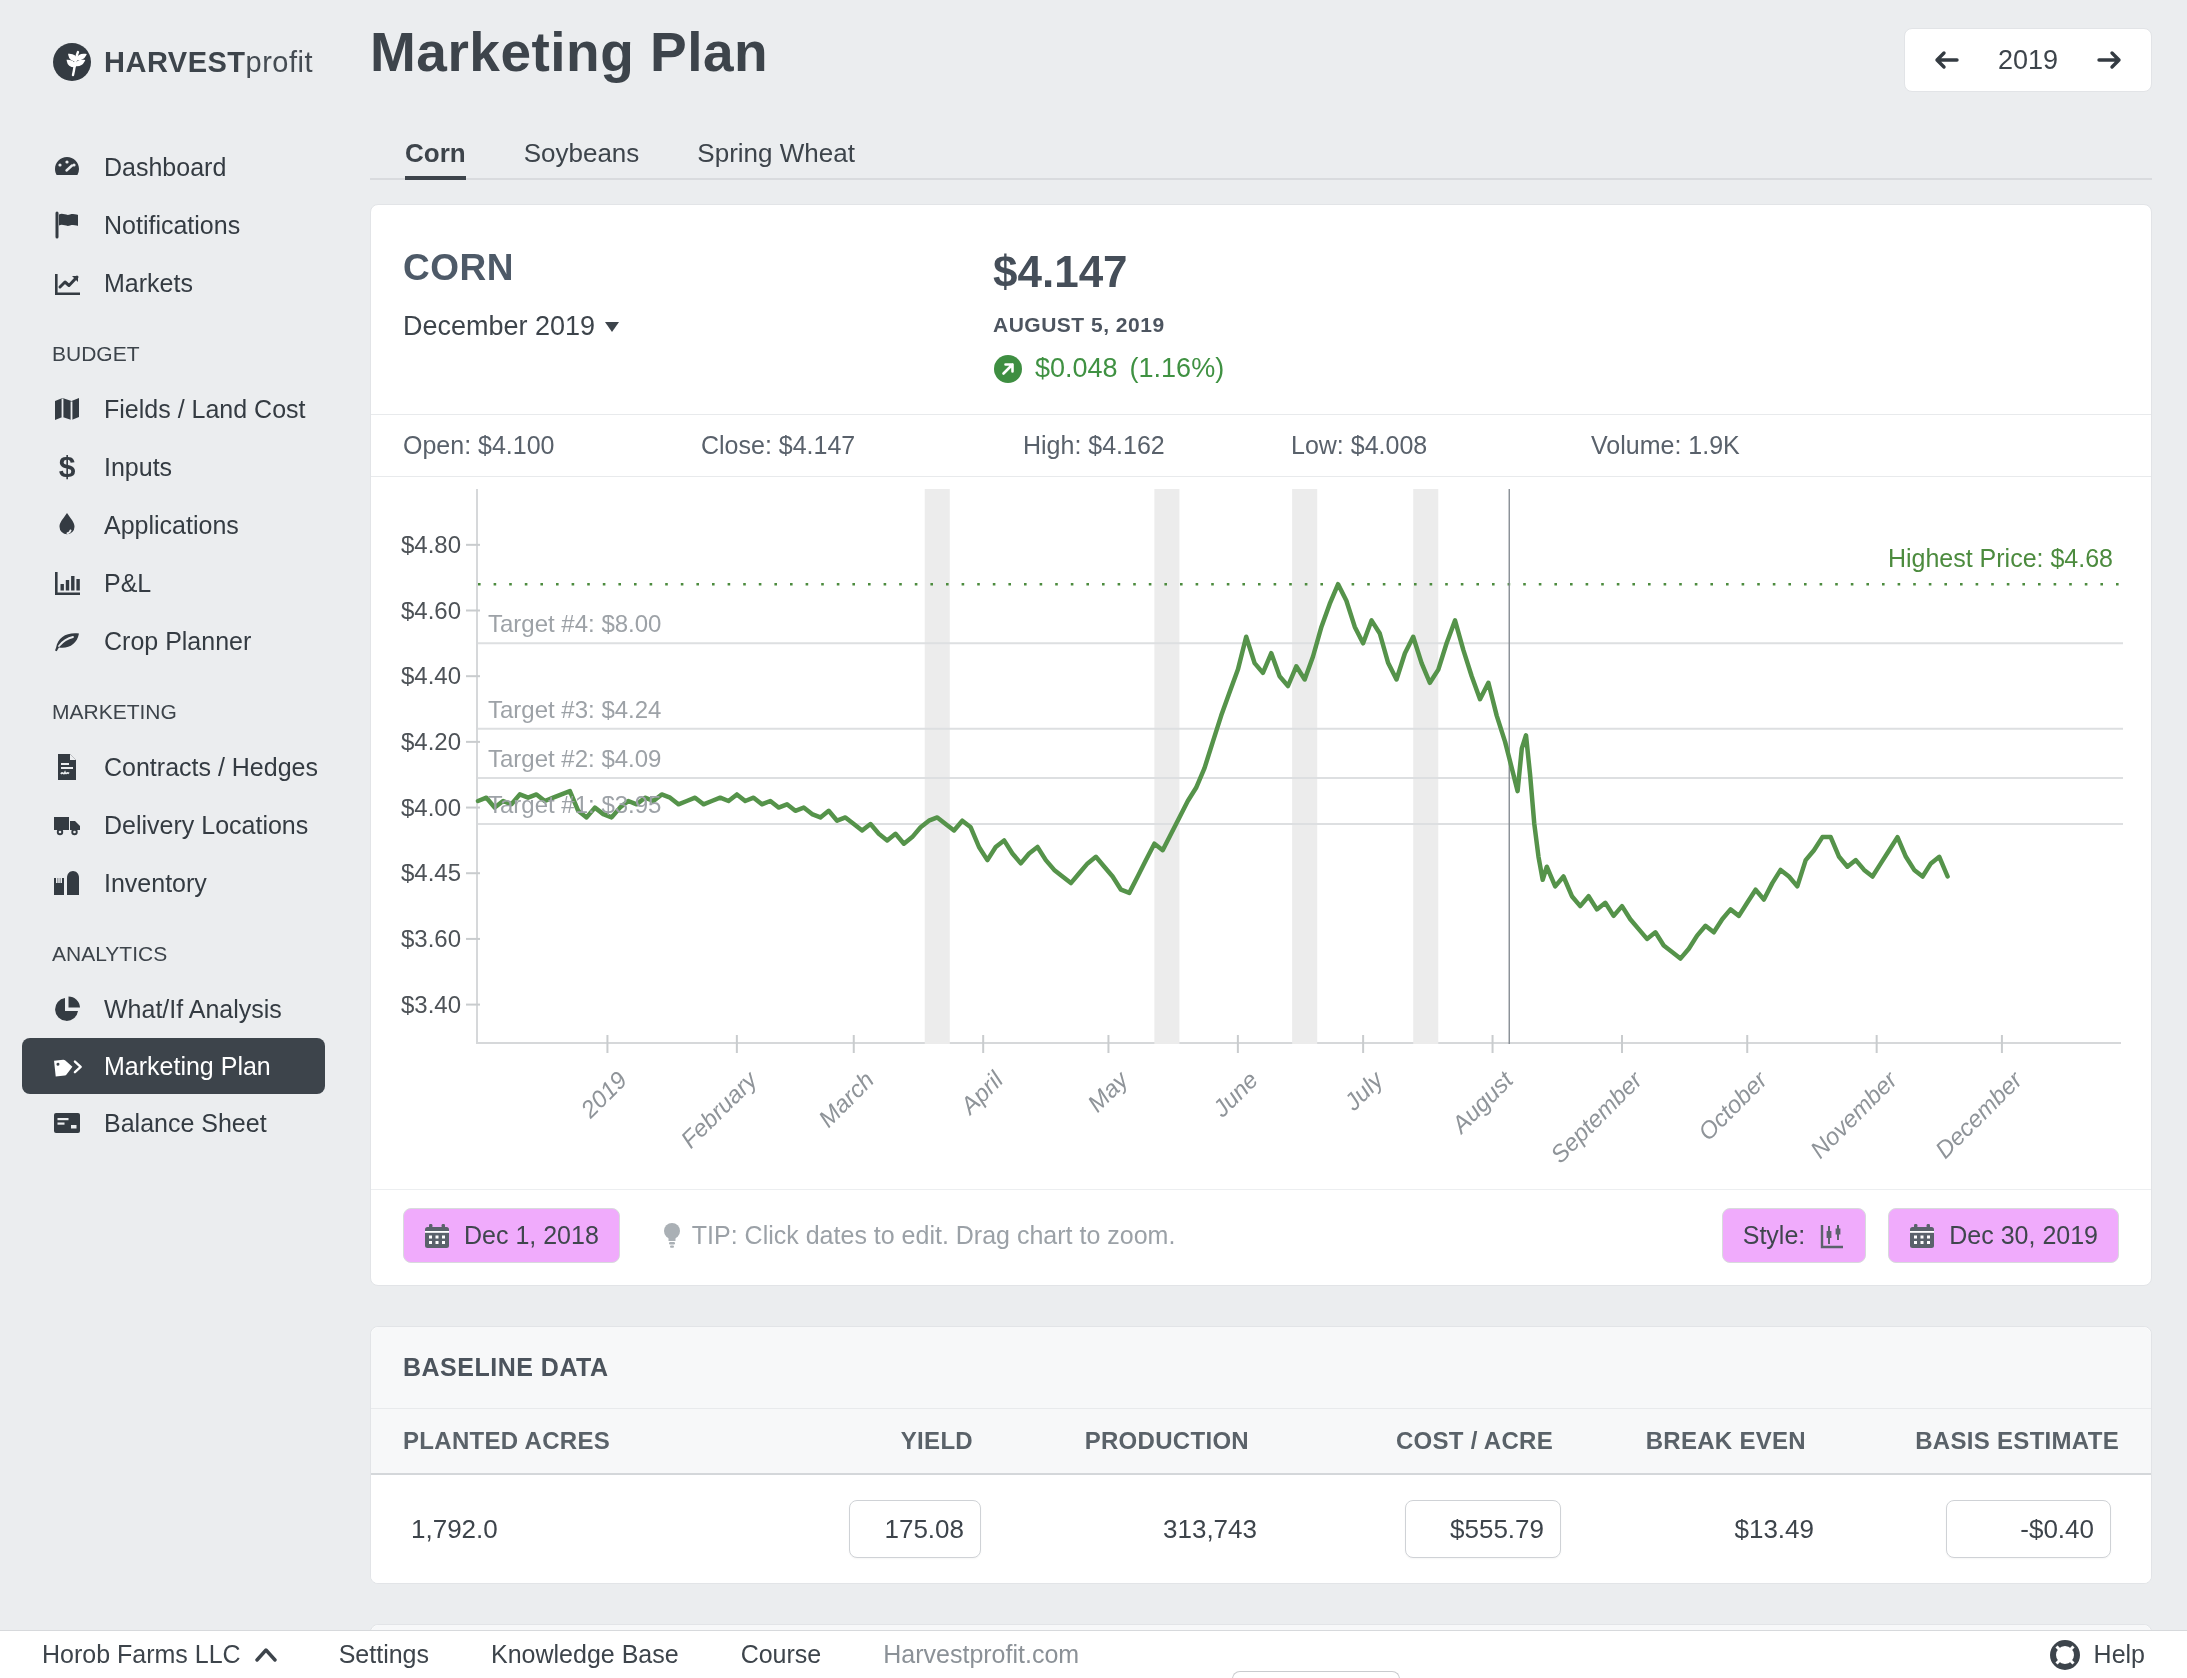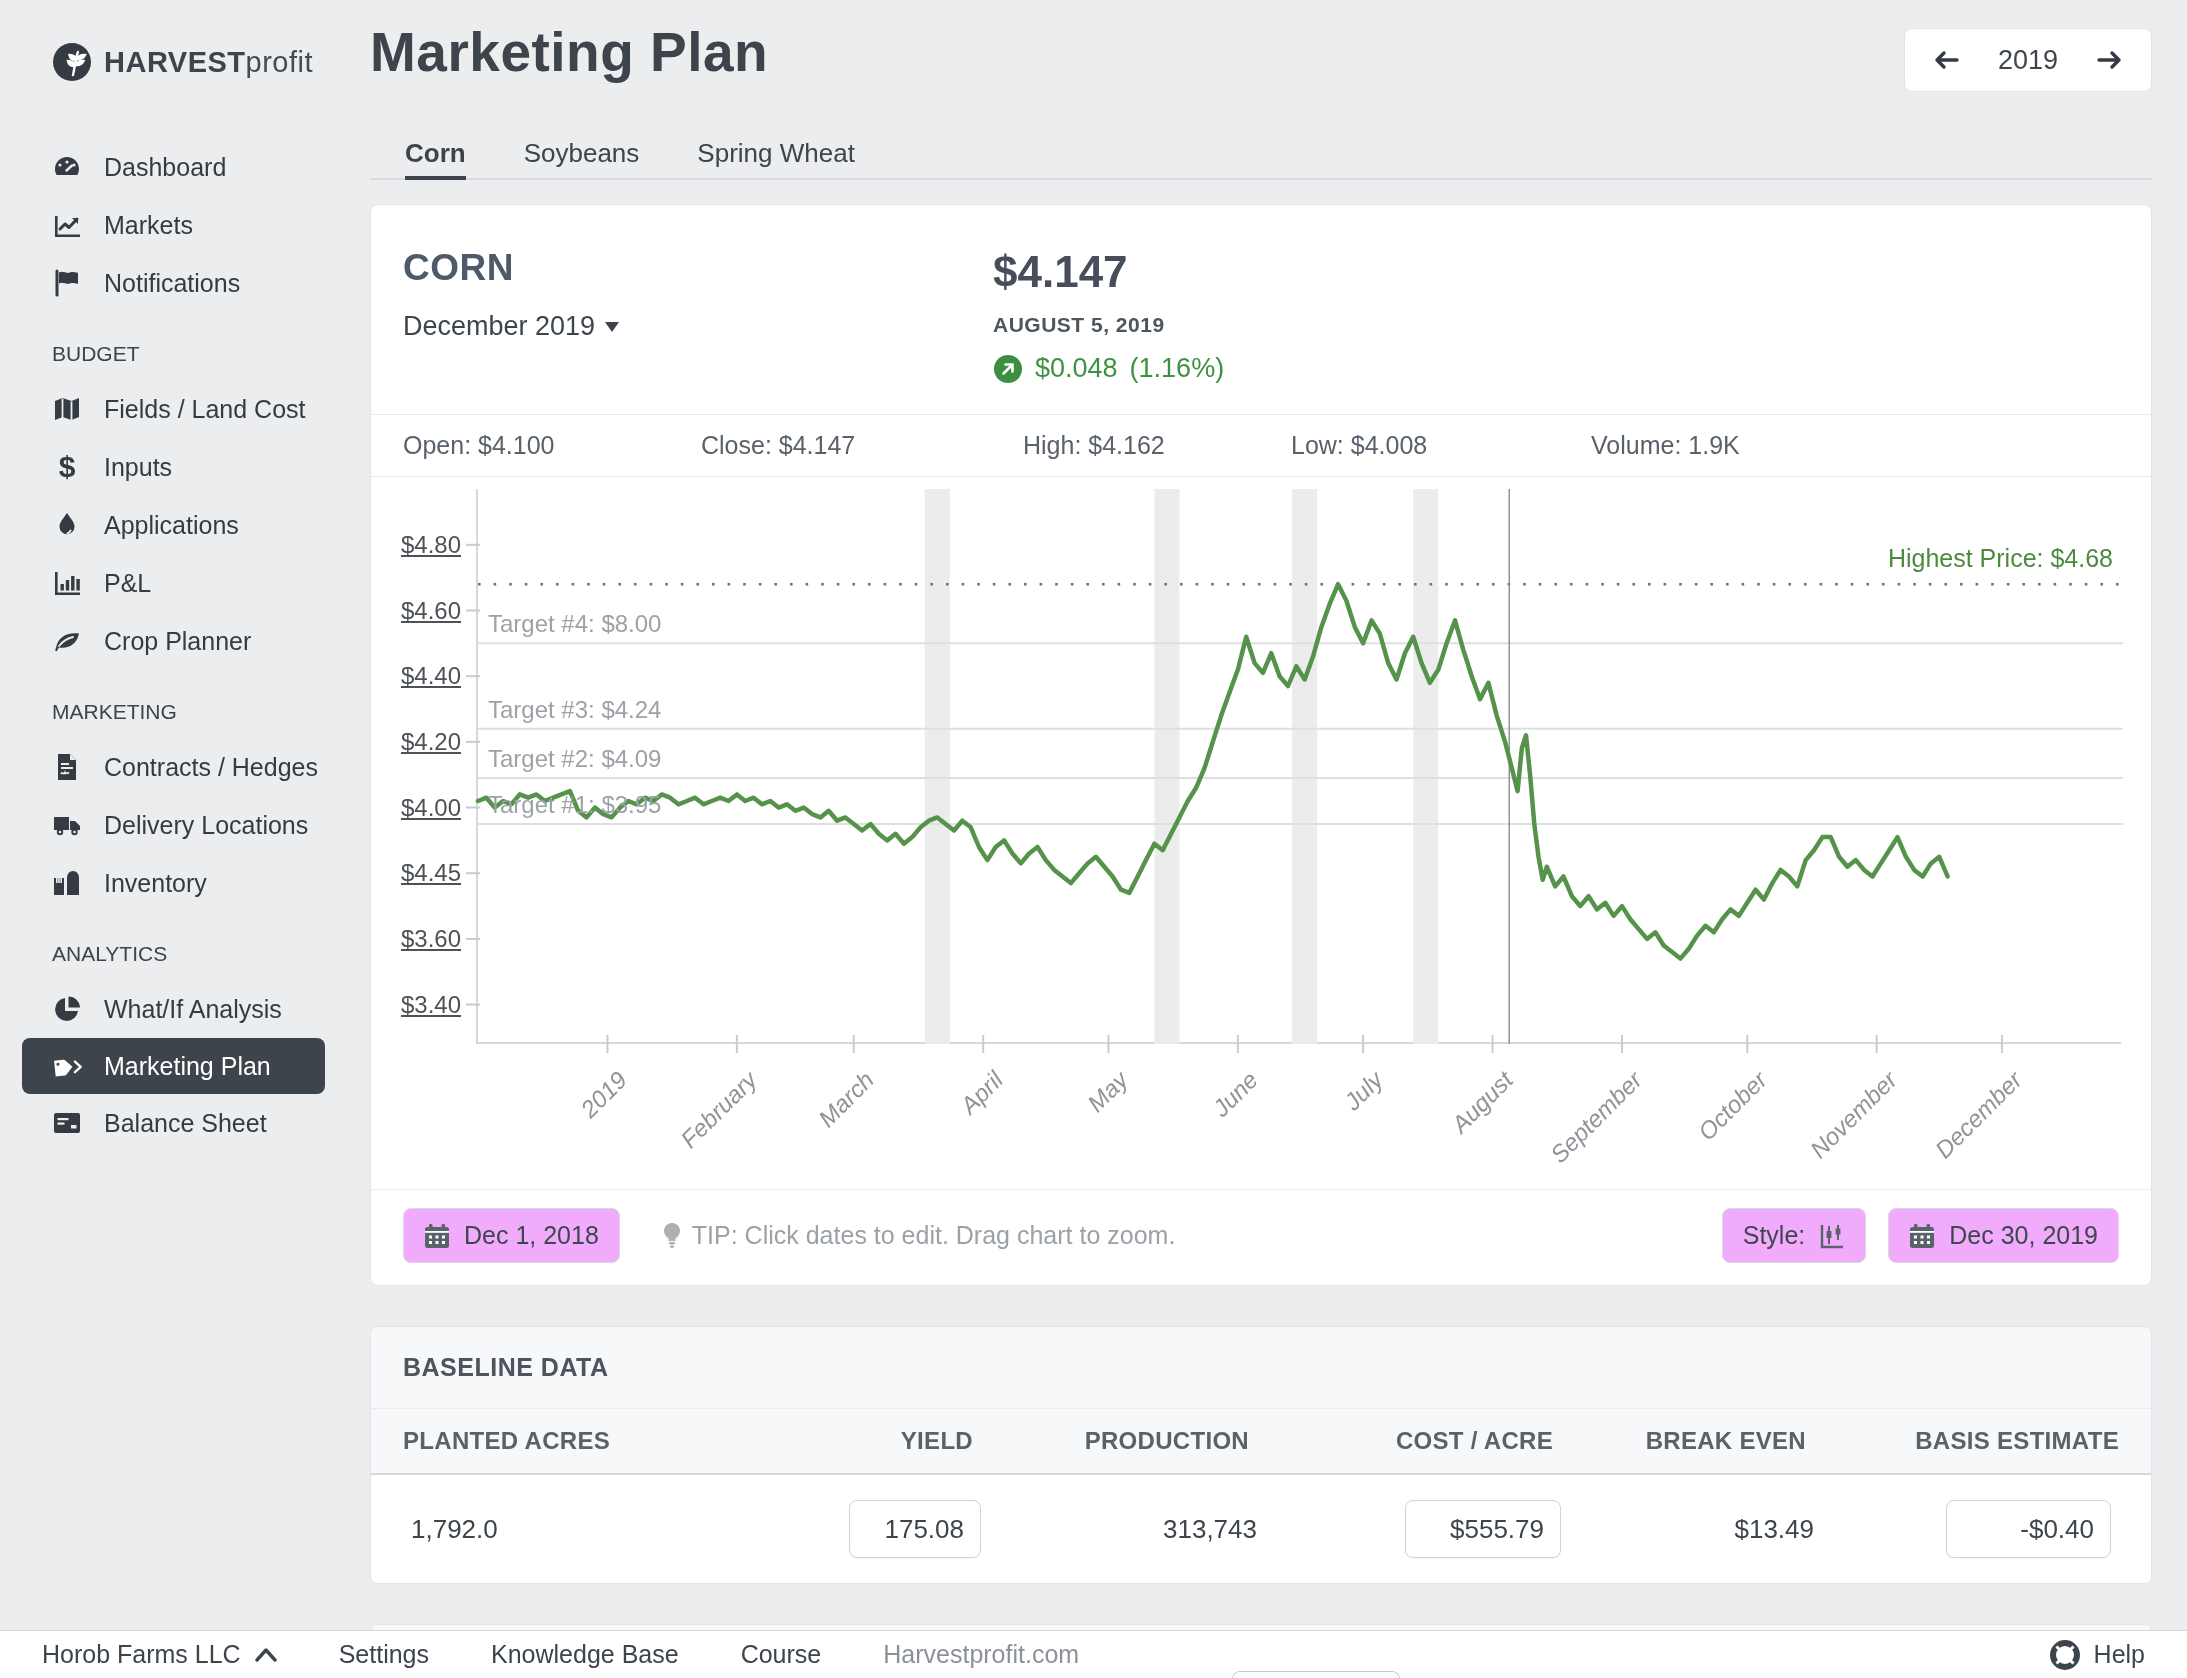--- a/index.html
+++ b/index.html
@@ -51,21 +51,21 @@
 
   .ohlc { display:flex; border-top:1px solid #e8eaec; border-bottom:1px solid #e8eaec; padding:16px 32px; font-size:25px; color:#59616b; }
   .ohlc .stat { flex:none; }
   .ohlc .stat:nth-child(1){ width:298px; } .ohlc .stat:nth-child(2){ width:322px; }
   .ohlc .stat:nth-child(3){ width:268px; } .ohlc .stat:nth-child(4){ width:300px; }
 
   
   .chart-region { position:relative; height:712px; }
   .plot { position:absolute; left:105px; top:12px; width:1645px; height:555px; border-left:2px solid #d6d8da; border-bottom:2px solid #d6d8da; cursor:crosshair; }
   .plot svg { display:block; overflow:visible; }
-  .ylabel { position:absolute; left:0; width:90px; text-align:right; font-size:24px; color:#4d5257;text-decoration:underline; }
+  .ylabel { position:absolute; left:0; width:90px; text-align:right; font-size:24px; color:#4d5257; }
   .target-label { position:absolute; font-size:24px; color:#9da2a7; white-space:nowrap; }
   .highest-label { position:absolute; font-size:25px; color:#4c8b3e; white-space:nowrap; }
   .xlabel { position:absolute; font-size:24px; font-style:italic; color:#8f9499; white-space:nowrap; transform:translateX(-100%) rotate(-45deg); transform-origin:right top; }
 
   .chart-footer { display:flex; align-items:center; padding:18px 32px 22px 32px; border-top:1px solid #eceef0; }
   .btn { display:flex; align-items:center; gap:14px; background:#f0abfc; border:1px solid #d8dadd; border-radius:8px; padding:12px 20px; font-size:25px; color:#3f464d; cursor:pointer; }
   .btn .bicon { width:26px; height:26px; color:#5a626b; }
   .tip { display:flex; align-items:center; gap:8px; margin-left:40px; font-size:25px; color:#9ba1a7; }
   .tip .bulb { width:24px; height:30px; color:#aab0b5; }
   .spacer { flex:1; }
@@ -118,32 +118,32 @@
             <path fill="currentColor" d="M15 5C8.4 5 3 10.4 3 17c0 2.2.6 4.2 1.6 6h20.8A11.9 11.9 0 0 0 27 17c0-6.6-5.4-12-12-12z"></path>
             <circle cx="8" cy="13" r="1.6" fill="#ebedef"></circle>
             <circle cx="15" cy="10" r="1.6" fill="#ebedef"></circle>
             <circle cx="22" cy="13" r="1.6" fill="#ebedef"></circle>
             <path stroke="#ebedef" stroke-width="2.4" stroke-linecap="round" d="M14.5 18.5l5.5-5"></path>
           </svg>
         <span>Dashboard</span>
       </div>
       <div class="nav-item">
         <svg class="nicon" viewBox="0 0 30 30">
+            <path stroke="currentColor" stroke-width="3" stroke-linecap="round" d="M5 3v24"></path>
+            <path fill="currentColor" d="M7 4.5c4-2 7 1.5 11 0 3.5-1.4 8 .5 8 .5v11s-4.5-1.9-8-.5c-4 1.5-7-2-11 0z"></path>
+          </svg>
+        <span>Notifications</span>
+      </div>
+      <div class="nav-item">
+        <svg class="nicon" viewBox="0 0 30 30">
             <path fill="currentColor" d="M3 6h2.6v18.4H28V27H3z"></path>
             <path fill="none" stroke="currentColor" stroke-width="3" stroke-linecap="round" stroke-linejoin="round" d="M8 19l5-5 4 3.5L25 9"></path>
             <path fill="currentColor" d="M20 8h6v6z"></path>
           </svg>
         <span>Markets</span>
-      </div>
-      <div class="nav-item">
-        <svg class="nicon" viewBox="0 0 30 30">
-            <path stroke="currentColor" stroke-width="3" stroke-linecap="round" d="M5 3v24"></path>
-            <path fill="currentColor" d="M7 4.5c4-2 7 1.5 11 0 3.5-1.4 8 .5 8 .5v11s-4.5-1.9-8-.5c-4 1.5-7-2-11 0z"></path>
-          </svg>
-        <span>Notifications</span>
       </div>
 
       <div class="nav-heading">BUDGET</div>
       <div class="nav-item">
         <svg class="nicon" viewBox="0 0 30 30">
             <path fill="currentColor" d="M3 7l7.5-3 9 3L27 4v19l-7.5 3-9-3L3 26z"></path>
             <path stroke="#ebedef" stroke-width="1.8" d="M10.5 4.5v19M19.5 7.5v19"></path>
           </svg>
         <span>Fields / Land Cost</span>
       </div>

